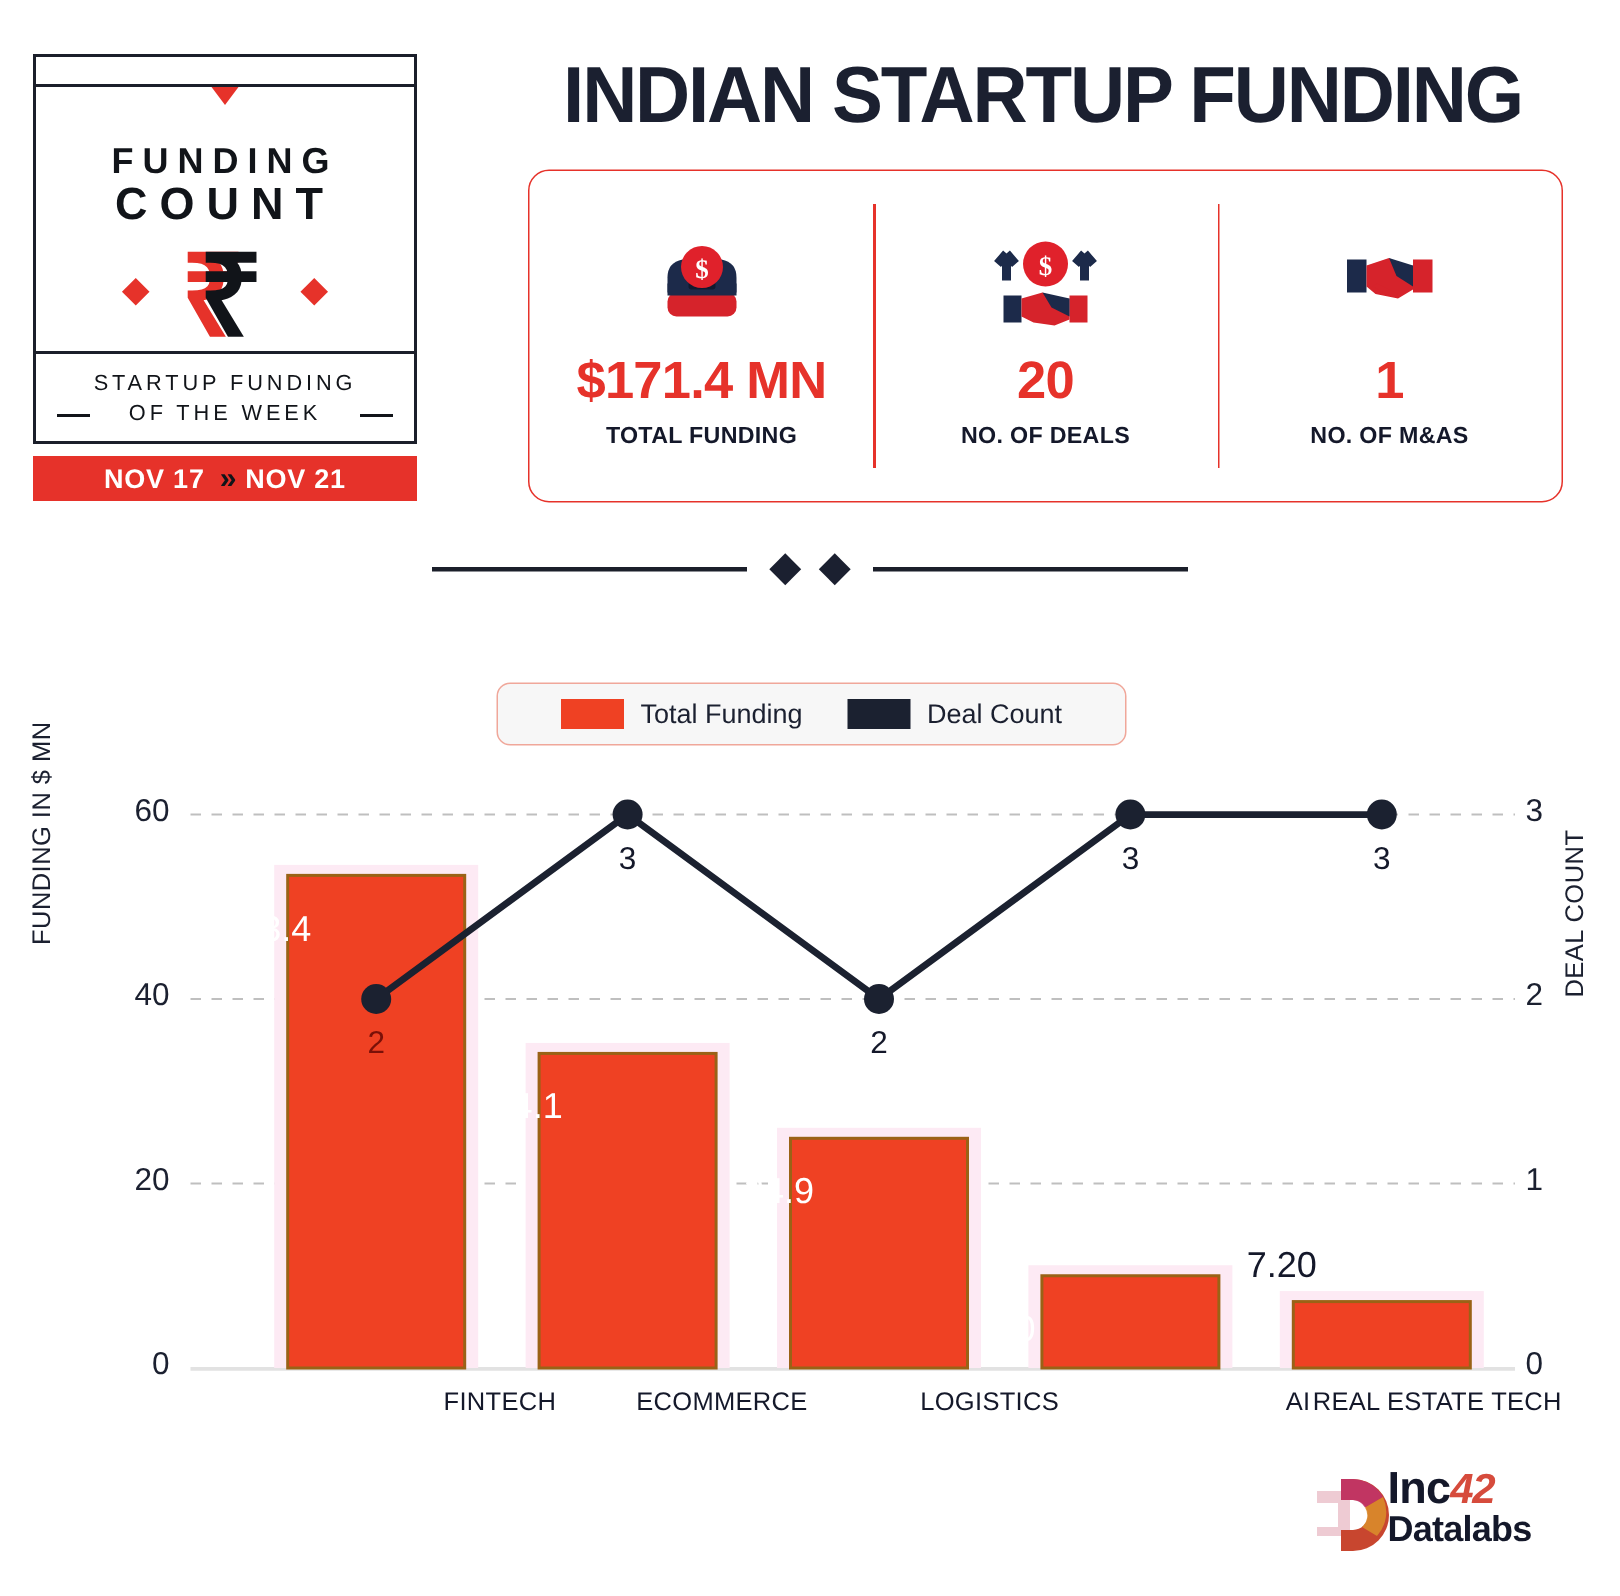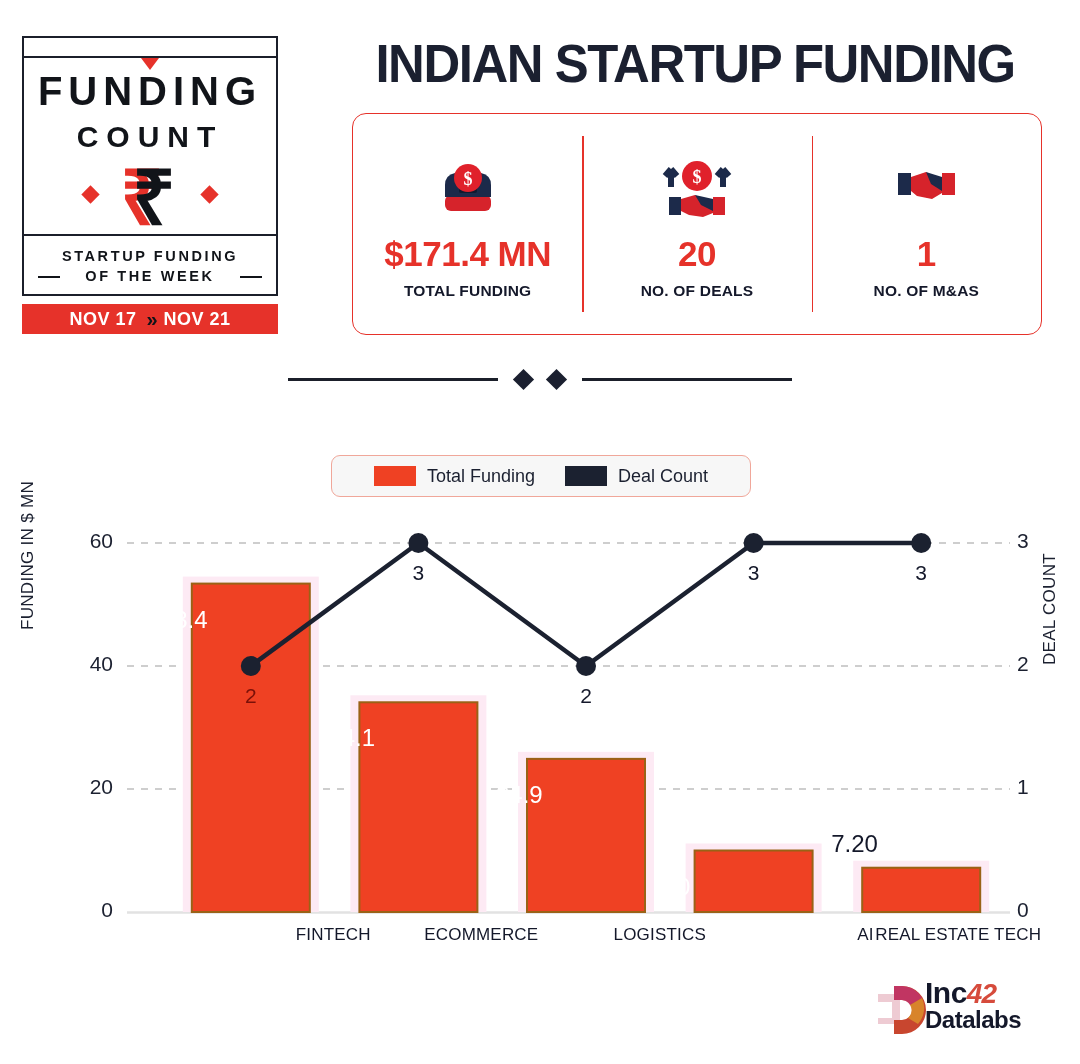--- a/index.html
+++ b/index.html
@@ -23,37 +23,37 @@
   .logo-tri {
     position: absolute; left: 50%; top: 20px; transform: translateX(-50%);
     width: 0; height: 0;
     border-left: 9px solid transparent; border-right: 9px solid transparent;
     border-top: 12px solid #E6322A;
   }
   .logo-funding, .logo-galore {
     position: absolute; left: 0; right: 0; text-align: center;
     font-weight: 700; color: #111419; letter-spacing: 6px;
   }
-  .logo-funding { top: 31px; font-size: 40px; }
+  .logo-funding { top: 56px; font-size: 24px; }
   .logo-galore  { top: 82px; font-size: 30px; letter-spacing: 8px; }
   .rupee-wrap { position:absolute; left:0; right:0; top:120px; height:80px; text-align:center; }
   .rupee-red {
     position:absolute; left:50%; top:0; transform: translateX(-50%) translateX(-8px);
     font-size: 76px; font-weight: 700; color:#E6322A; line-height: 80px;
   }
   .rupee-blk {
     position:absolute; left:50%; top:0; transform: translateX(-50%) translateX(4px);
     font-size: 76px; font-weight: 700; color:#111419; line-height: 80px;
   }
   .diamond { position:absolute; width:13px; height:13px; background:#E6322A; transform: rotate(45deg); }
   .dia-l { left: 60px; top: 150px; }
   .dia-r { right: 60px; top: 150px; }
   .logo-sub {
     position: absolute; left: 0; right: 0; bottom: 8px; text-align:center;
-    font-size: 14.5px; font-weight: 700; letter-spacing: 2.6px; color:#111419; line-height: 20px;
+    font-size: 14.5px; font-weight: 400; letter-spacing: 2.6px; color:#111419; line-height: 20px;
   }
   .logo-sub .l2 { display:block; position:relative; }
   .logo-sub .l2::before, .logo-sub .l2::after{
     content:""; position:absolute; top:50%; width:22px; height:1.6px; background:#111419;
   }
   .logo-sub .l2::before { left: 14px; }
   .logo-sub .l2::after  { right: 14px; }
 
   .date-badge {
     position:absolute; left:22px; top:304px; width:256px; height:30px;

